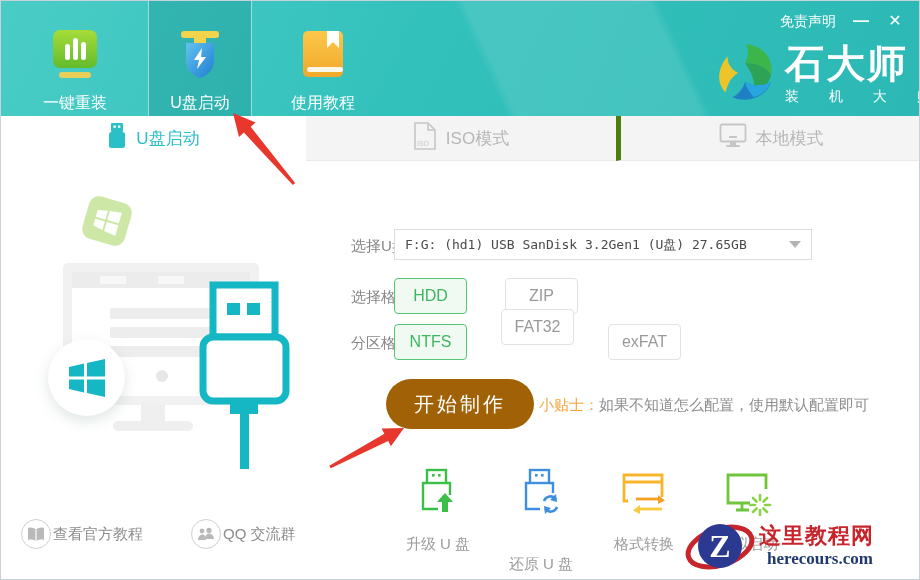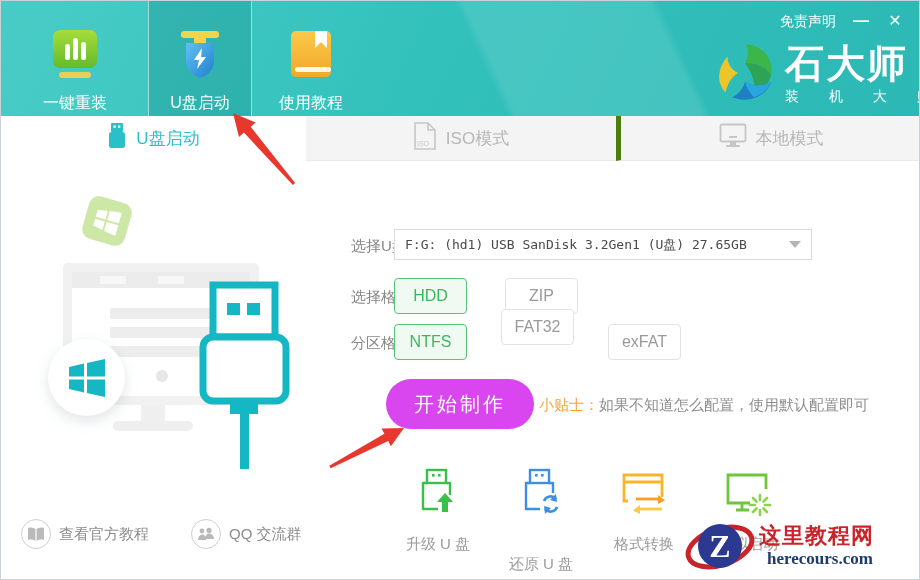--- a/index.html
+++ b/index.html
@@ -11,21 +11,21 @@
   .header { position:absolute; left:0; top:0; width:920px; height:115px;
             background:linear-gradient(115deg,#4accc6 0%,#33c1bc 45%,#2cb9b5 100%); }
   .header::before { content:""; position:absolute; inset:0;
             background:linear-gradient(65deg, rgba(255,255,255,0) 52%, rgba(255,255,255,0.10) 53%, rgba(255,255,255,0.10) 72%, rgba(255,255,255,0) 73%); }
   .top-tab { position:absolute; top:0; height:115px; display:flex; flex-direction:column;
              align-items:center; justify-content:flex-start; padding-top:27px; cursor:pointer; }
   .top-tab .tlabel { margin-top:9px; color:#fff; font-size:16px; }
   .tab-reinstall { left:24px; width:100px; }
   .tab-usb { left:147px; width:104px; background:rgba(16,130,128,0.28);
              border-left:1px solid rgba(255,255,255,0.55); border-right:1px solid rgba(255,255,255,0.55); }
-  .tab-tutorial { left:260px; width:100px; }
+  .tab-tutorial { left:272px; width:100px; }
 
   .disclaimer { position:absolute; top:12px; left:779px; color:#fff; font-size:14px; cursor:pointer; }
   .win-btn { position:absolute; top:8px; color:#fff; font-size:16px; width:26px; height:24px;
              text-align:center; line-height:24px; cursor:pointer; }
   .btn-min { left:847px; font-weight:bold; }
   .btn-close { left:881px; }
 
   .logo { position:absolute; left:712px; top:40px; display:flex; align-items:center; }
   .logo-text { margin-left:10px; color:#fff; }
   .logo-name { font-size:39px; font-weight:bold; letter-spacing:2px; line-height:42px; }
@@ -64,32 +64,32 @@
   .usb-select { position:absolute; left:393px; top:228px; width:418px; height:31px; background:#fff;
                 border:1px solid #dcdcdc; display:flex; align-items:center; padding:0 10px; cursor:pointer; }
   .usb-select .val { flex:1; font-family:"DejaVu Sans Mono", monospace; font-size:13px; color:#4a4a4a; }
   .sel-arrow { width:0; height:0; border-left:6px solid transparent; border-right:6px solid transparent;
                border-top:7px solid #b4b4b4; }
   .opt-btn { position:absolute; height:36px; width:73px; background:#fff; border:1px solid #e2e2e2;
              border-radius:4px; color:#9a9a9a; font-size:16px; display:flex; align-items:center;
              justify-content:center; cursor:pointer; }
   .opt-selected { border-color:#57c578; background:#f0faf2; color:#3eb55f; }
   .start-btn { position:absolute; left:385px; top:378px; width:148px; height:50px; border-radius:25px;
-               background:#d946ef; color:#fff; font-size:20px; letter-spacing:3px; border:none;
+               background:#a16207; color:#fff; font-size:20px; letter-spacing:3px; border:none;
                display:flex; align-items:center; justify-content:center; cursor:pointer; }
   .tip { position:absolute; left:538px; top:395px; font-size:15px; color:#8e8e8e; white-space:nowrap; }
   .tip .tip-pre { color:#f5a43c; }
 
   
   .feature { position:absolute; top:466px; width:104px; display:flex; flex-direction:column;
              align-items:center; cursor:pointer; }
   .feature .flab { margin-top:12px; font-size:15px; color:#9b9b9b; white-space:nowrap; }
 
   
-  .foot-item { position:absolute; top:518px; display:flex; align-items:center; gap:8px; cursor:pointer; }
+  .foot-item { position:absolute; top:518px; display:flex; align-items:center; gap:2px; cursor:pointer; }
   .foot-circle { width:30px; height:30px; border:1px solid #cfcfcf; border-radius:50%;
                  display:flex; align-items:center; justify-content:center; }
   .foot-text { font-size:15px; color:#8c8c8c; }
 
   
   .watermark { position:absolute; right:2px; bottom:2px; width:250px; height:62px; }
   .wm-badge { position:absolute; left:18px; top:2px; }
   .wm-site { position:absolute; left:92px; top:6px; font-size:22px; font-weight:bold; color:#c8242b;
              font-family:"Liberation Serif", serif; letter-spacing:1px; }
   .wm-domain { position:absolute; left:100px; top:34px; font-size:17px; font-weight:bold; color:#1e3a6e;

